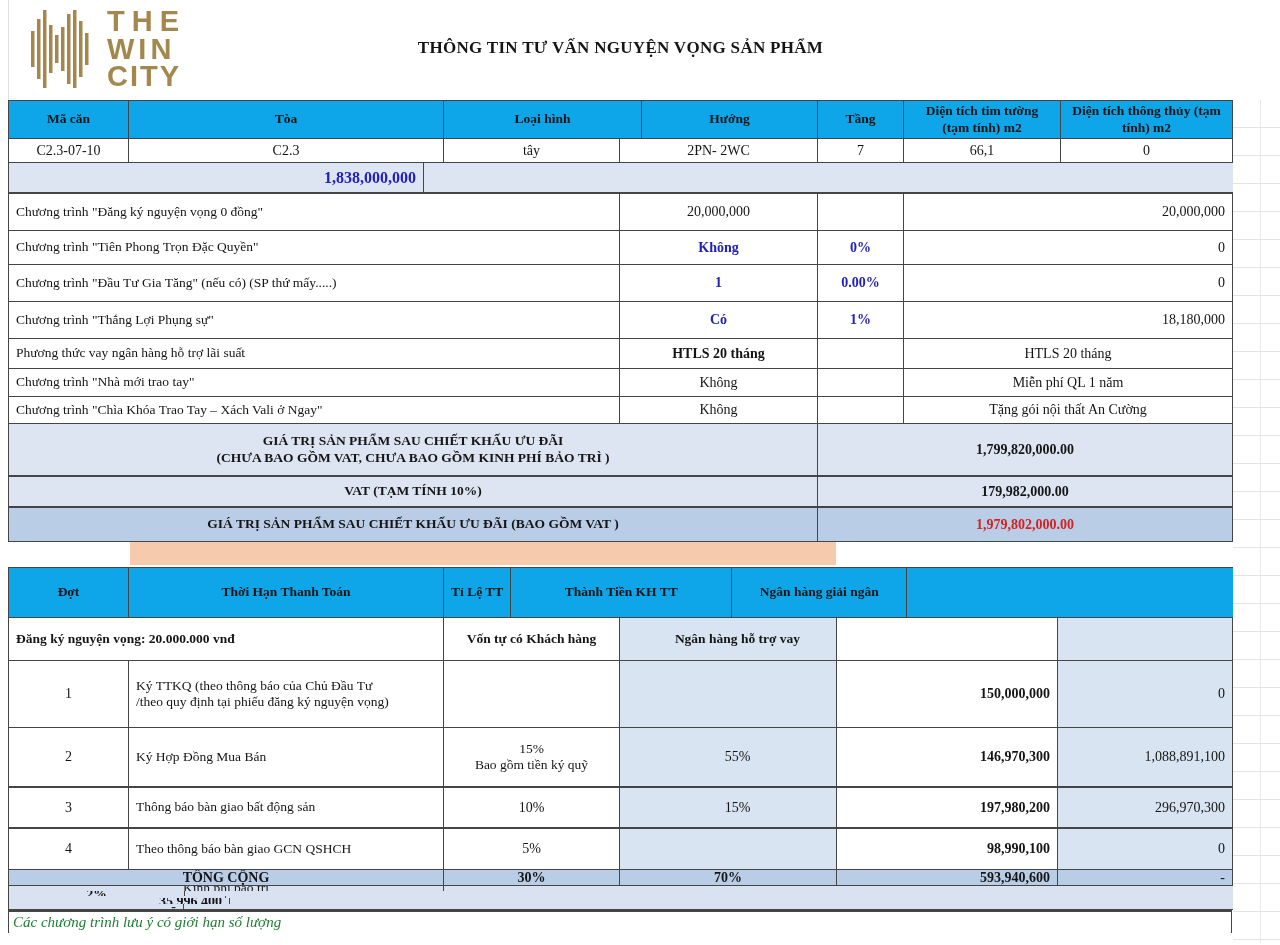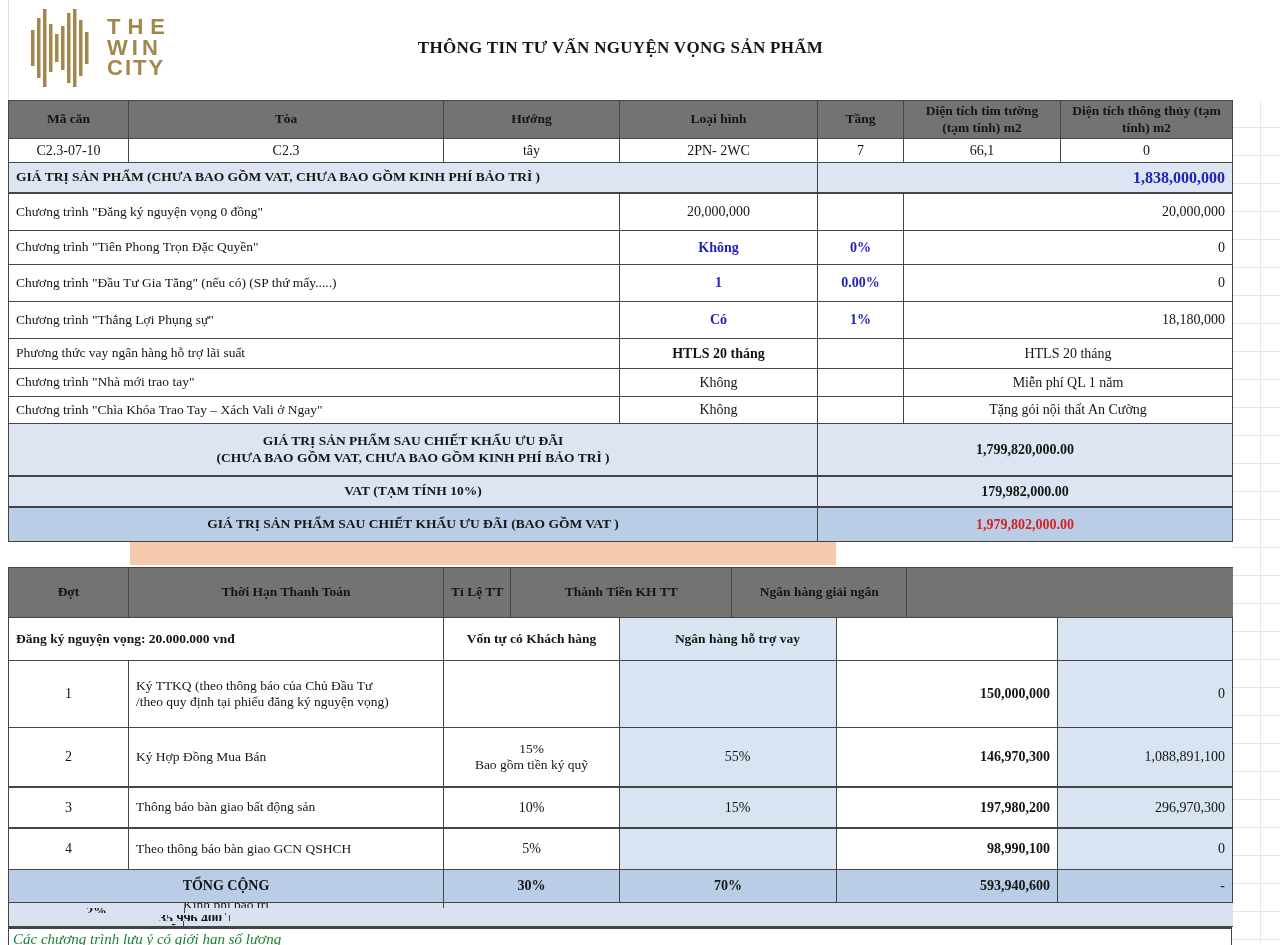--- a/index.html
+++ b/index.html
@@ -4,21 +4,21 @@
 <style>
   html,body{margin:0;padding:0;}
   body{
     width:1280px;height:945px;background:#ffffff;position:relative;overflow:hidden;
     font-family:"Liberation Serif","DejaVu Serif",serif;color:#151515;font-size:14px;
   }
   
   .hdr{position:relative;height:100px;margin-left:8px;border-left:1px solid #e0e0e0;}
   .logo{position:absolute;left:22px;top:8px;display:flex;align-items:center;gap:14px;}
   .logo-text{color:#a3874c;font-family:"Liberation Sans","DejaVu Sans",sans-serif;
-    font-weight:bold;font-size:22px;line-height:0.95;}
+    font-weight:bold;font-size:29px;line-height:0.95;}
   .logo-text div{letter-spacing:4px;}
   .logo-text .l1{letter-spacing:7px;}
   .logo-text .l3{letter-spacing:2px;}
   .doc-title{position:absolute;left:0;right:48px;top:38px;text-align:center;
     font-weight:bold;font-size:17px;letter-spacing:.3px;}
   
   .t{margin-left:8px;width:1224px;border-top:1.5px solid #454545;border-left:1.5px solid #454545;
      box-sizing:content-box;}
   .row{display:flex;border-bottom:1px solid #454545;box-sizing:border-box;}
   .row.bb2{border-bottom-width:2px;}
@@ -30,24 +30,24 @@
   .blue{color:#2222bb;}
   .red{color:#d42121;}
   
   .w120{width:120px}.w315{width:315px}.w176{width:176px}.w198{width:198px}
   .w86{width:86px}.w157{width:157px}.w172{width:172px}
   .w611{width:611px}.w809{width:809px}.w415{width:415px}.w329{width:329px}
   
   .w217{width:217px}.w221{width:221px}.w175{width:175px}.w435{width:435px}
   
   .h38{height:38px}.h24{height:24px}.h31{height:31px}.h37{height:37px}.h34{height:34px}
-  .h30{height:30px}.h28{height:28px}.h27{height:27px}.h53{height:53px}.h32{height:33px}
+  .h30{height:30px}.h28{height:28px}.h27{height:27px}.h53{height:53px}.h32{height:16px}
   .h39{height:50px}.h43{height:43px}.h67{height:67px}.h60{height:60px}.h41{height:41px}
   
-  .bg-head{background:#737373;}
+  .bg-head{background:#0ea5e9;}
   .bg-light{background:#dde5f2;}
   .bg-mid{background:#b9cde6;justify-content:center;}
   .bg-col{background:#d8e4f2;padding-left:26px;}
   .bg-maint{background:#d9e2f1;flex-direction:column;}
   .big{font-size:16px;}
   .sm{font-size:13.5px;}
   
   .gap{position:relative;height:25px;margin-left:8px;width:1224px;}
   .gap .orange{position:absolute;left:122px;top:0;width:706px;height:23px;background:#f6cbad;}
   
@@ -87,39 +87,38 @@
     </div>
   </div>
   <div class="doc-title">THÔNG TIN TƯ VẤN NGUYỆN VỌNG SẢN PHẨM</div>
 </div>
 
 <div class="t">
 
   <div class="row h38 bg-head b sm">
     <div class="c w120">Mã căn</div>
     <div class="c w315">Tòa</div>
+    <div class="c w198">Loại hình</div>
     <div class="c w176">Hướng</div>
-    <div class="c w198">Loại hình</div>
     <div class="c w86">Tầng</div>
     <div class="c w157">Diện tích tim tường (tạm tính) m2</div>
     <div class="c w172">Diện tích thông thủy (tạm tính) m2</div>
   </div>
 
   <div class="row h24">
     <div class="c w120">C2.3-07-10</div>
     <div class="c w315">C2.3</div>
     <div class="c w176">tây</div>
     <div class="c w198">2PN- 2WC</div>
     <div class="c w86">7</div>
     <div class="c w157">66,1</div>
     <div class="c w172">0</div>
   </div>
 
   <div class="row h31 bg-light bb2">
-    <div class="c w809 left b sm">GIÁ TRỊ SẢN PHẨM (CHƯA BAO GỒM VAT, CHƯA BAO GỒM KINH PHÍ BẢO TRÌ )</div>
     <div class="c w415 right b blue big">1,838,000,000</div>
   </div>
 
   <div class="row h37">
     <div class="c w611 left sm">Chương trình "Đăng ký nguyện vọng 0 đồng"</div>
     <div class="c w198">20,000,000</div>
     <div class="c w86"></div>
     <div class="c w329 right">20,000,000</div>
   </div>
 

